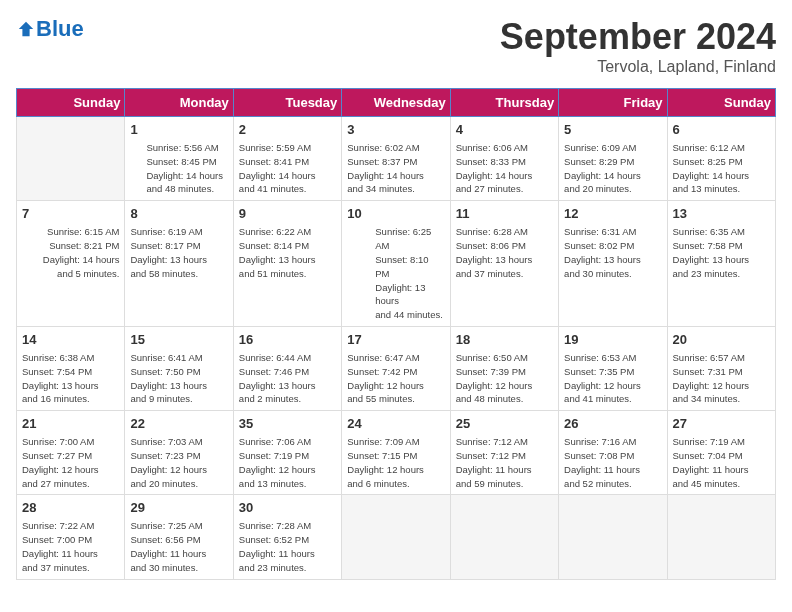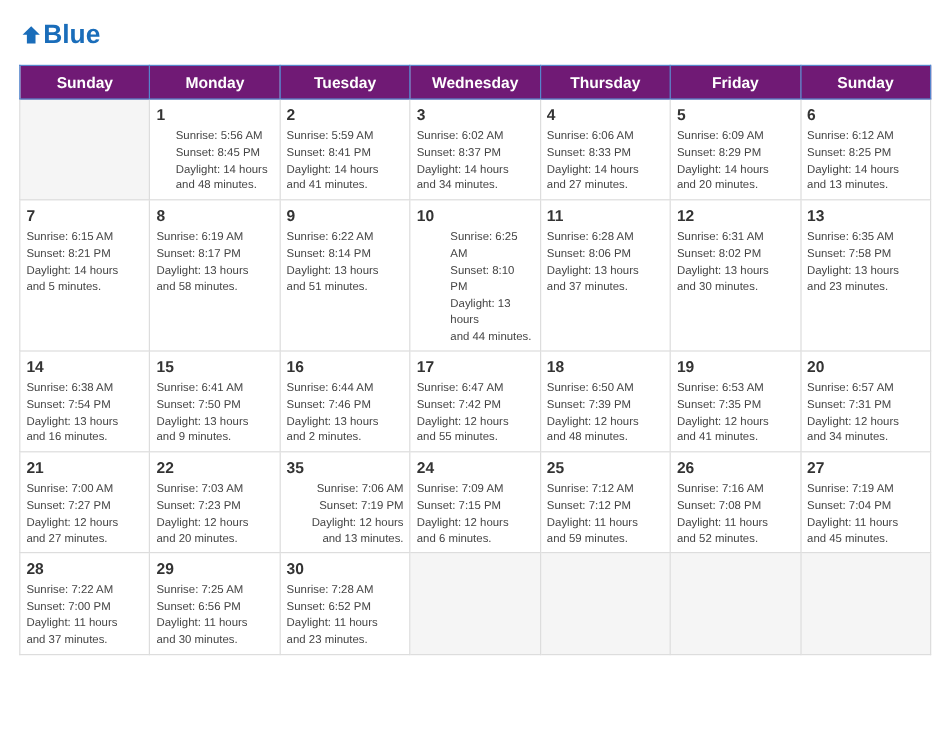--- a/index.html
+++ b/index.html
@@ -45,26 +45,26 @@
     .location-title {
       font-size: 16px;
       color: #555;
     }
     .calendar {
       width: 100%;
       border-collapse: collapse;
       border: 1px solid #ccc;
     }
     .calendar th {
-      background: #701a75;
+      background: #be185d;
       color: #fff;
       font-size: 13px;
       font-weight: bold;
       padding: 6px 4px;
-      text-align: center;
+      text-align: right;
       border: 1px solid #5585cc;
     }
     .calendar td {
       vertical-align: top;
       border: 1px solid #ddd;
       padding: 4px 5px;
       font-size: 10px;
       line-height: 1.4;
       color: #333;
       background: #fff;
@@ -95,20 +95,24 @@
 
 <div class="header-area">
   <div class="logo">
     <div class="logo-text">
       <svg class="logo-icon" viewBox="0 0 20 20">
         <polygon points="10,2 18,10 14,10 14,18 6,18 6,10 2,10" fill="#1a6dba"></polygon>
       </svg>
       <span class="logo-blue">Blue</span>
     </div>
   </div>
+  <div class="title-area">
+    <div class="month-title">September 2024</div>
+    <div class="location-title">Tervola, Lapland, Finland</div>
+  </div>
 </div>
 
 <table class="calendar">
   <thead>
     <tr>
     <th>Sunday</th>
         <th>Monday</th>
         <th>Tuesday</th>
         <th>Wednesday</th>
         <th>Thursday</th>
@@ -158,21 +162,21 @@
           <span class="day-number">6</span>
           <div class="day-info" style="white-space: pre-line;">Sunrise: 6:12 AM
 Sunset: 8:25 PM
 Daylight: 14 hours
 and 13 minutes.</div>
         </td>
       </tr>
       <tr>
         <td>
           <span class="day-number">7</span>
-          <div class="day-info" style="white-space: pre-line;">Sunrise: 6:15 AM
+          <div class="day-info" style="white-space: pre-line; text-align: right;">Sunrise: 6:15 AM
 Sunset: 8:21 PM
 Daylight: 14 hours
 and 5 minutes.</div>
         </td>
         <td>
           <span class="day-number">8</span>
           <div class="day-info" style="white-space: pre-line;">Sunrise: 6:19 AM
 Sunset: 8:17 PM
 Daylight: 13 hours
 and 58 minutes.</div>
@@ -274,21 +278,21 @@
         </td>
         <td>
           <span class="day-number">22</span>
           <div class="day-info" style="white-space: pre-line;">Sunrise: 7:03 AM
 Sunset: 7:23 PM
 Daylight: 12 hours
 and 20 minutes.</div>
         </td>
         <td>
           <span class="day-number">35</span>
-          <div class="day-info" style="white-space: pre-line; text-align: right;">Sunrise: 7:06 AM
+          <div class="day-info" style="white-space: pre-line;">Sunrise: 7:06 AM
 Sunset: 7:19 PM
 Daylight: 12 hours
 and 13 minutes.</div>
         </td>
         <td>
           <span class="day-number">24</span>
           <div class="day-info" style="white-space: pre-line;">Sunrise: 7:09 AM
 Sunset: 7:15 PM
 Daylight: 12 hours
 and 6 minutes.</div>

